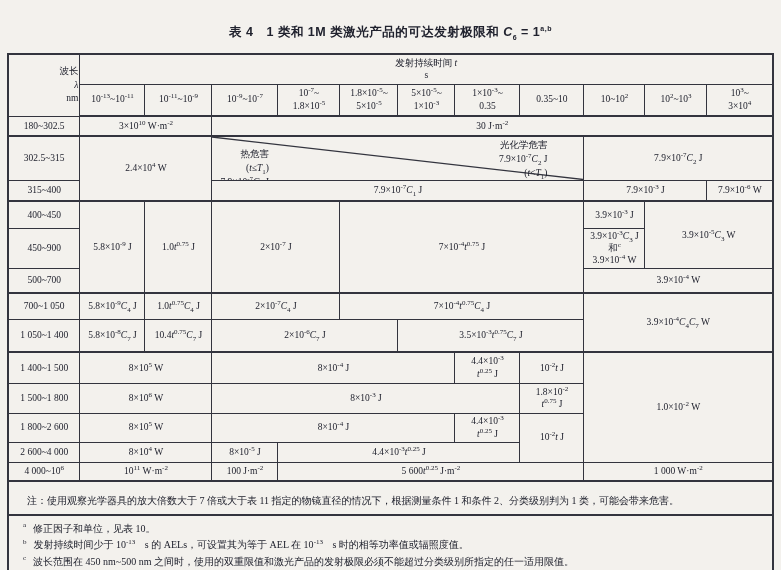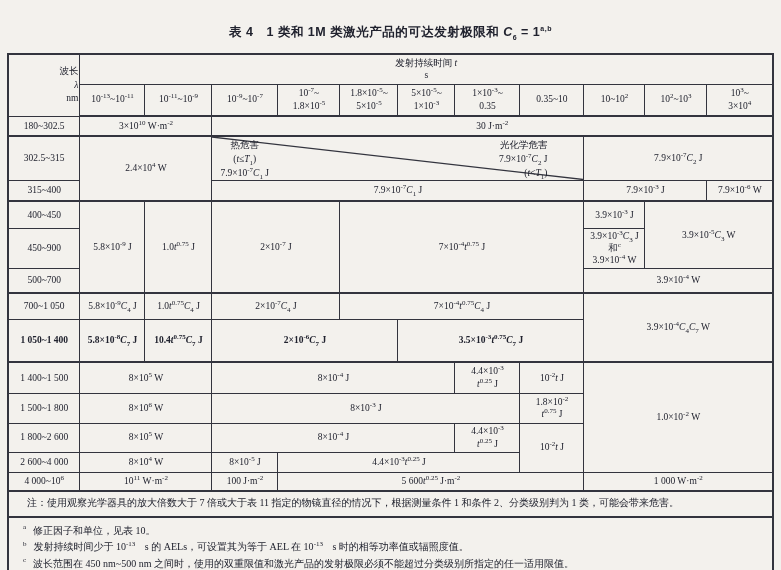--- a/index.html
+++ b/index.html
@@ -40,37 +40,37 @@
   tr.h2 td{border-bottom-width:2px;line-height:1.35;}
   tr.thick td{border-top-width:2px;}
   .wl-head{line-height:1.2;}
   .wl-head div{padding:1px 0;text-align:right;}
   .dur-head div{padding:0;}
   .dur-title{padding-top:2px;}
   
   tr.hr1{height:30px;} tr.hr2{height:32px;}
   tr.r0{height:20px;margin-left:18px;}  tr.r1{height:44px;} tr.r2{height:21px;}
   tr.r3{height:27px;margin-top:28px;}  tr.r4{height:40px;} tr.r5{height:25px;}
-  tr.r6{height:26px;}  tr.r7{height:43px;font-weight:bold;} tr.r8{height:31px;}
+  tr.r6{height:26px;}  tr.r7{height:33px;} tr.r8{height:31px;}
   tr.r9{height:30px;}  tr.r10{height:29px;padding-left:40px;} tr.r11{height:20px;}
   tr.r12{height:19px;}
   
   td.diag{position:relative;padding:0;}
   .diag-svg{position:absolute;left:0;top:0;width:100%;height:100%;display:block;}
   .diag-svg line{stroke:#33343e;stroke-width:1.3;vector-effect:non-scaling-stroke;}
   .diag-left{
-    position:absolute;left:8px;top:2px;text-align:center;line-height:1.45;
+    position:absolute;left:8px;top:11px;text-align:right;line-height:1.45;
   }
   .diag-right{
     position:absolute;right:36px;top:2px;text-align:right;line-height:1.45;
   }
   
   tr.note-row td{
     border-top-width:2px;border-bottom-width:2px;
-    text-align:left;font-size:10px;padding:0 6px 4px 18px;height:20px;
+    text-align:left;font-size:10px;padding:8px 6px 4px 18px;height:20px;
   }
   tr.foot-row td{
     text-align:left;font-size:10px;padding:4px 6px 5px 14px;height:52px;
     vertical-align:top;
   }
   .footnote{padding:1.5px 0;line-height:1.35;}
   .footnote sup{margin-right:7px;}
 </style>
 </head>
 <body>

